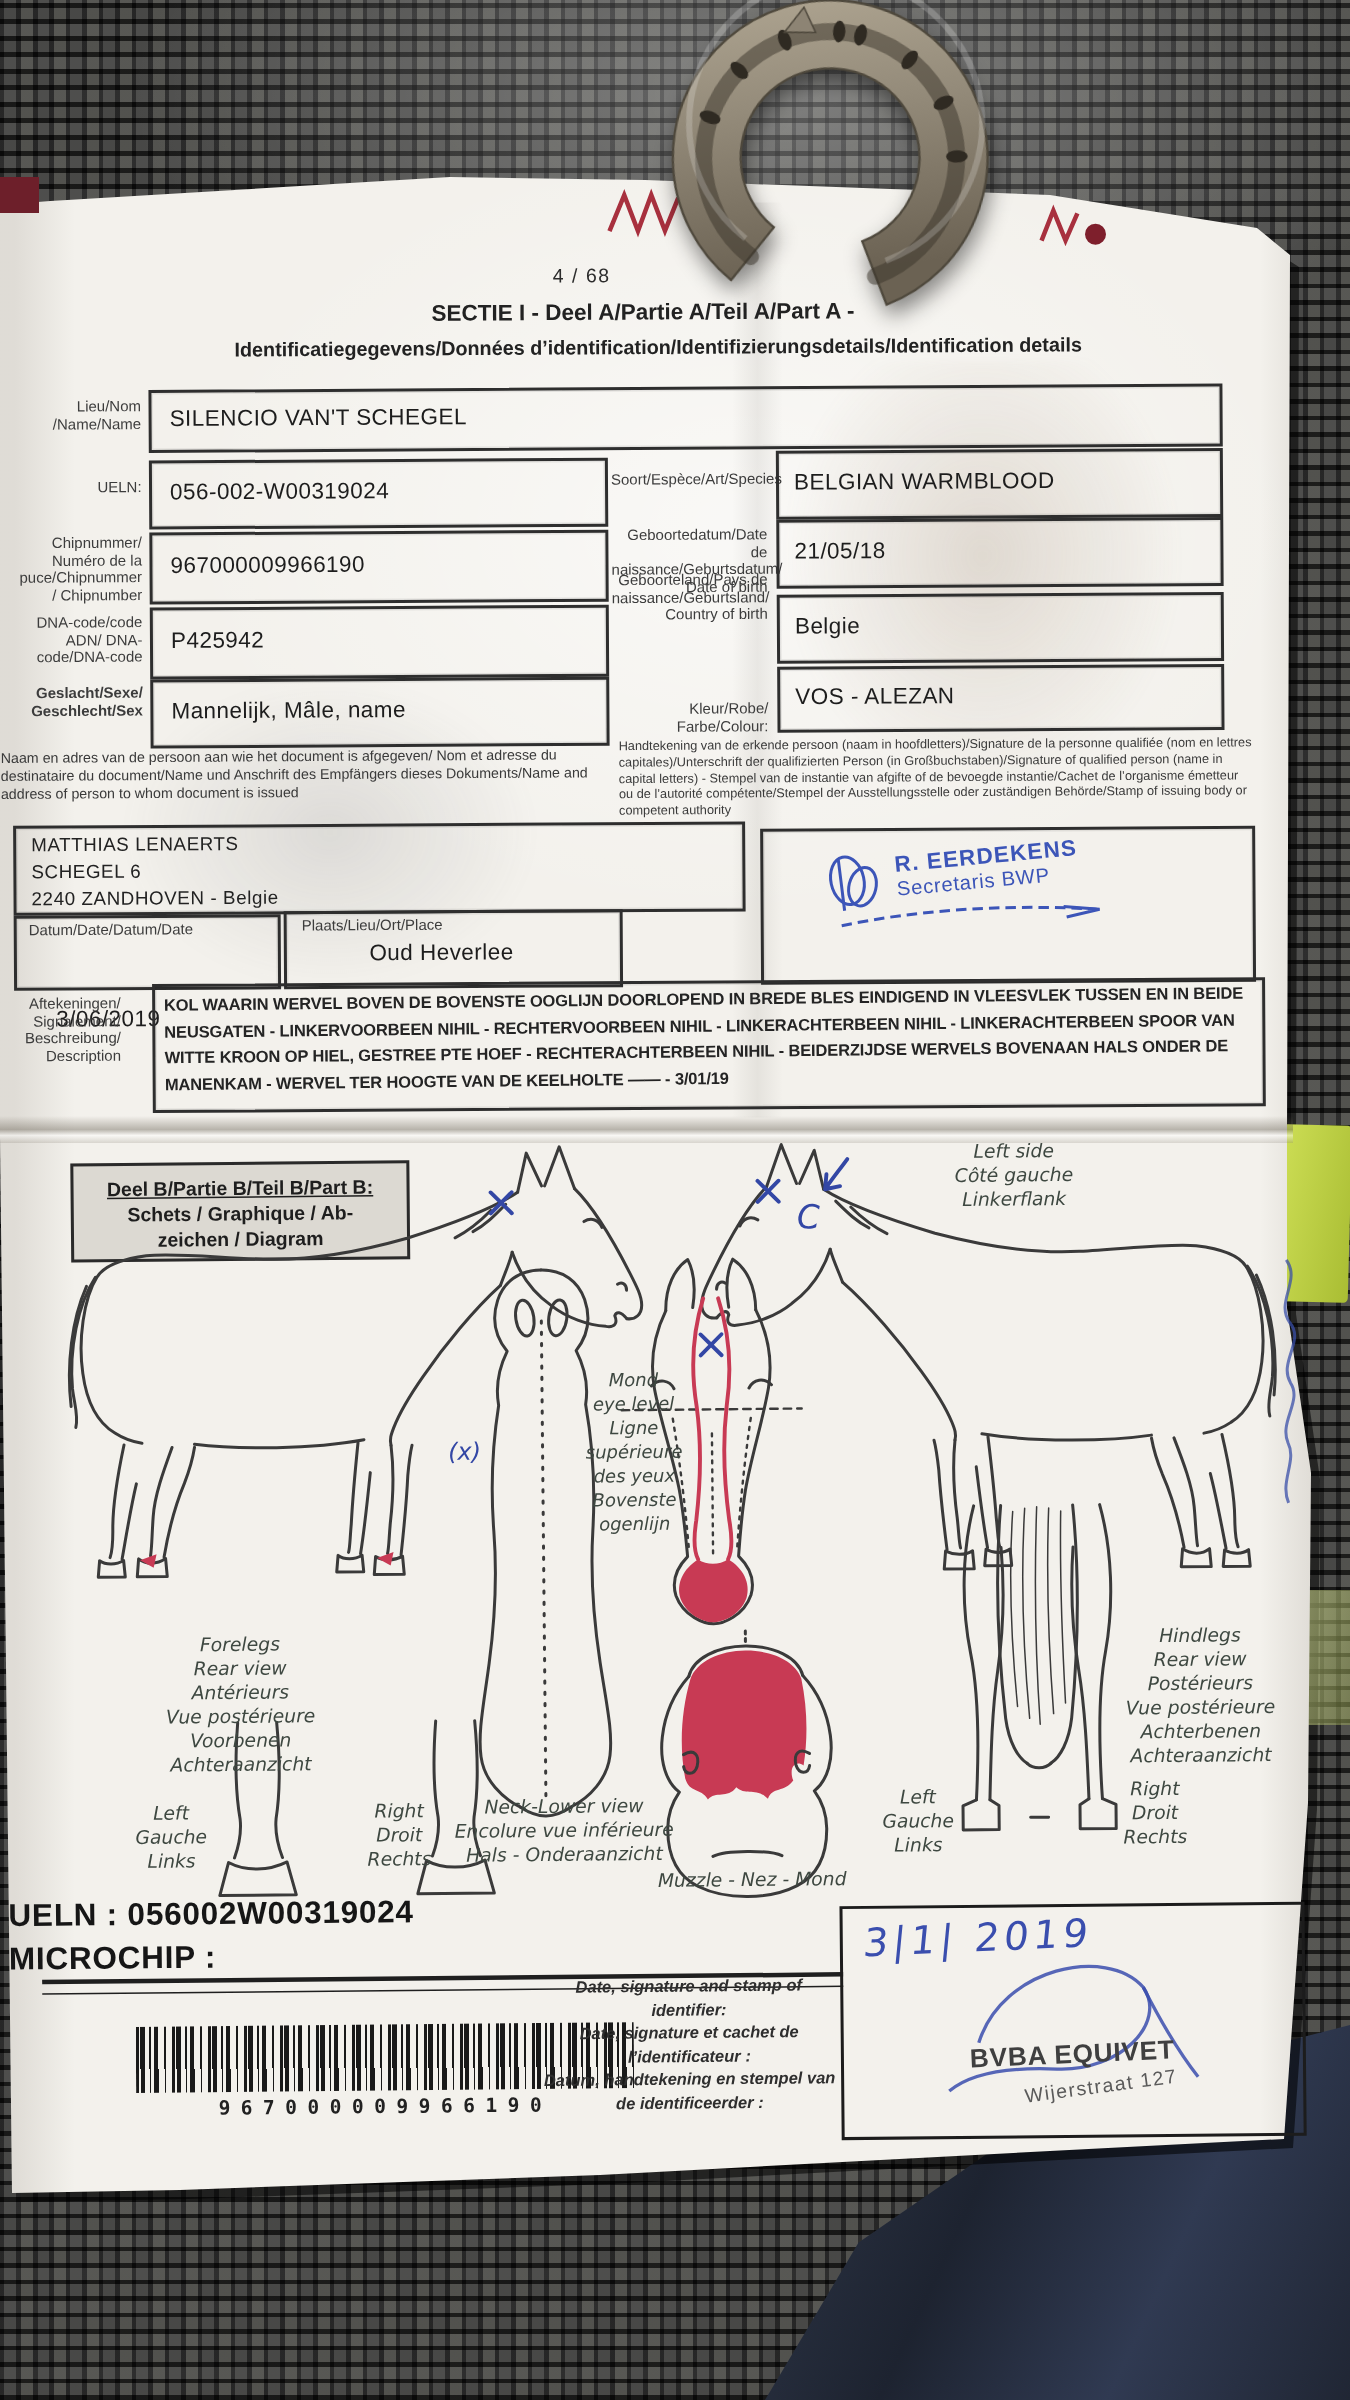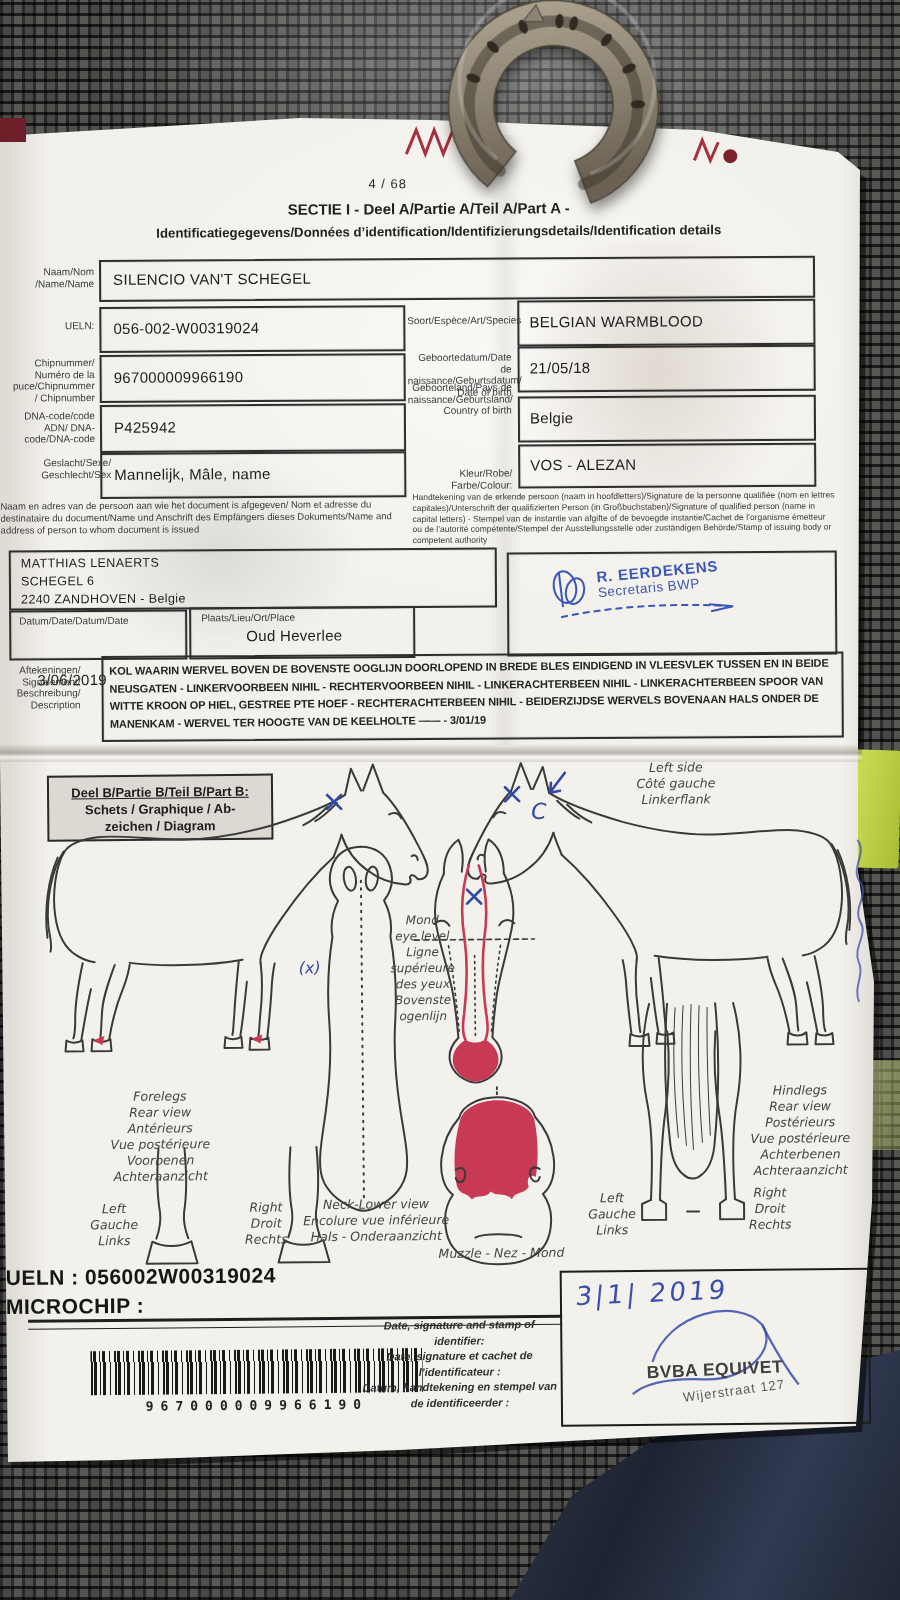--- a/index.html
+++ b/index.html
@@ -102,21 +102,21 @@
       </svg>
       <svg class="abs" style="left:690px;top:132px;width:64px;height:44px;">
         <path d="M6 30 L14 10 L22 30 L30 12" stroke="#a8303e" stroke-width="3" fill="none"></path>
         <circle cx="42" cy="26" r="7" fill="#7e1f2c"></circle>
       </svg>
 
       <div class="abs pgnum" style="left:370px;top:176px;">4 / 68</div>
       <div class="abs t1" style="left:0;top:200px;width:860px;text-align:center;">SECTIE I  -  Deel A/Partie A/Teil A/Part A -</div>
       <div class="abs t2" style="left:0;top:224px;width:880px;text-align:center;">Identificatiegegevens/Données d’identification/Identifizierungsdetails/Identification details</div>
 
-      <div class="lbl" style="left:28px;top:264px;width:67px;">Naam/Nom /Name/Name</div>
+      <div class="lbl" style="left:28px;top:264px;width:67px;">Lieu/Nom /Name/Name</div>
       <div class="box" style="left:100px;top:258px;width:712px;height:38px;"></div>
       <div class="val" style="left:114px;top:269px;">SILENCIO VAN'T SCHEGEL</div>
 
       <div class="lbl" style="left:40px;top:318px;width:55px;">UELN:</div>
       <div class="box" style="left:100px;top:305px;width:302px;height:42px;"></div>
       <div class="val" style="left:114px;top:318px;">056-002-W00319024</div>
       <div class="lbl" style="left:408px;top:315px;width:104px;">Soort/Espèce/Art/Species</div>
       <div class="box" style="left:518px;top:301px;width:294px;height:42px;"></div>
       <div class="val" style="left:530px;top:314px;">BELGIAN WARMBLOOD</div>
 
@@ -127,21 +127,21 @@
       <div class="box" style="left:518px;top:347px;width:294px;height:42px;"></div>
       <div class="val" style="left:530px;top:360px;">21/05/18</div>
 
       <div class="lbl" style="left:8px;top:408px;width:87px;">DNA-code/code ADN/ DNA-code/DNA-code</div>
       <div class="box" style="left:100px;top:403px;width:302px;height:44px;"></div>
       <div class="val" style="left:114px;top:417px;">P425942</div>
       <div class="lbl" style="left:408px;top:382px;width:104px;">Geboorteland/Pays de naissance/Geburtsland/ Country of birth</div>
       <div class="box" style="left:518px;top:397px;width:294px;height:42px;"></div>
       <div class="val" style="left:530px;top:410px;">Belgie</div>
 
-      <div class="lbl" style="left:36px;top:455px;width:75px;">Geslacht/Sexe/ Geschlecht/Sex</div>
+      <div class="lbl" style="left:20px;top:455px;width:75px;font-weight:bold;">Geslacht/Sexe/ Geschlecht/Sex</div>
       <div class="box" style="left:100px;top:451px;width:302px;height:42px;"></div>
       <div class="val" style="left:114px;top:464px;">Mannelijk, Mâle, name</div>
       <div class="lbl" style="left:420px;top:468px;width:92px;">Kleur/Robe/ Farbe/Colour:</div>
       <div class="box" style="left:518px;top:445px;width:294px;height:40px;"></div>
       <div class="val" style="left:530px;top:457px;">VOS - ALEZAN</div>
 
       <div class="note" style="left:0;top:498px;width:398px;font-size:9.5px;line-height:12px;">Naam en adres van de persoon aan wie het document is afgegeven/ Nom et adresse du destinataire du document/Name und Anschrift des Empfängers dieses Dokuments/Name and address of person to whom document is issued</div>
       <div class="note" style="left:412px;top:492px;width:424px;font-size:8.5px;line-height:10.8px;">Handtekening van de erkende persoon (naam in hoofdletters)/Signature de la personne qualifiée (nom en lettres capitales)/Unterschrift der qualifizierten Person (in Großbuchstaben)/Signature of qualified person (name in capital letters)  -  Stempel van de instantie van afgifte of de bevoegde instantie/Cachet de l’organisme émetteur ou de l’autorité compétente/Stempel der Ausstellungsstelle oder zuständigen Behörde/Stamp of issuing body or competent authority</div>
 
       <div class="box" style="left:8px;top:548px;width:484px;height:56px;"></div>

